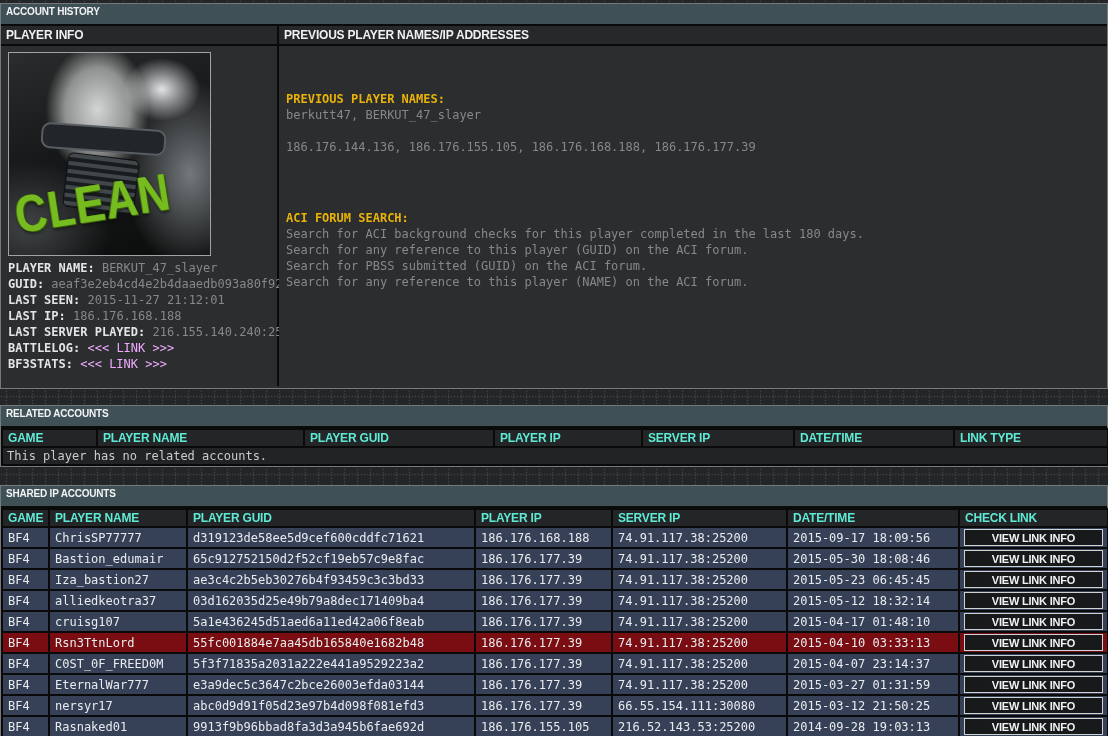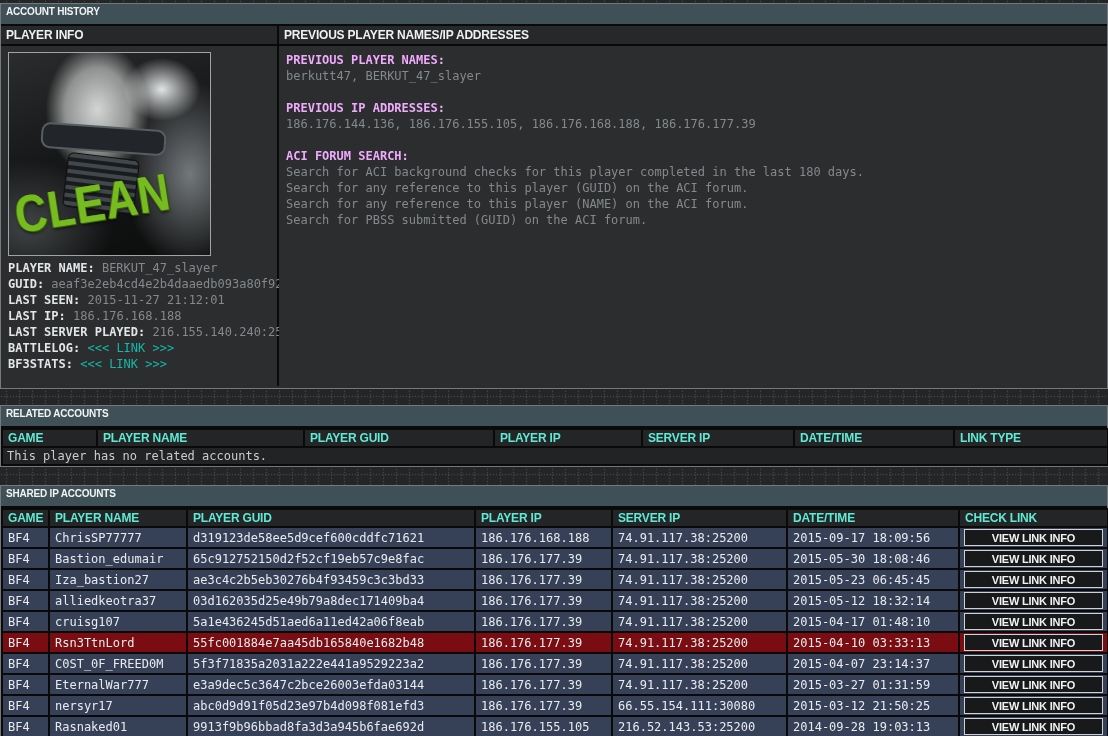--- a/index.html
+++ b/index.html
@@ -82,24 +82,24 @@
     color:var(--clean-green, #76bb1f);
     transform:rotate(-9deg) scaleY(1.18); transform-origin:0 100%;
     text-shadow:1px 1px 0 #37570d, -1px 0 0 #4a7412, 0 2px 3px rgba(0,0,0,0.6);
   }
 
   
   .info-list { margin-top:4px; }
   .info-line { white-space:nowrap; }
   .lbl { font-weight:bold; color:#e3e6e8; }
   .val { color:#85898c;margin-top:12px; }
-  .val.linkish { color:#14b8a6; cursor:pointer; }
-
-  
-  .rp-label { font-weight:bold; color:#f0abfc; }
+  .val.linkish { color:#f0abfc; cursor:pointer; }
+
+  
+  .rp-label { font-weight:bold; color:#eab308;margin-top:39px; }
   .rp-value { color:#85898c; }
   .rp-gap { height:16px; }
   .forum-link { color:#85898c; cursor:pointer; }
 
   
   table { border-collapse:collapse; table-layout:fixed; width:1106px; }
   th {
     font-family:"Liberation Sans", sans-serif;
     font-weight:bold; font-size:12px; letter-spacing:-0.2px;
     text-align:left; background:#232527; color:#5eead4;
@@ -156,29 +156,28 @@
             <div class="info-line"><span class="lbl">BF3STATS: </span><span class="val linkish">&lt;&lt;&lt; LINK &gt;&gt;&gt;</span></div>
           </div>
       </div>
     </div>
     <div class="pane-right">
       <div class="subbar">PREVIOUS PLAYER NAMES/IP ADDRESSES</div>
       <div class="pane-body">
         <div class="rp-label">PREVIOUS PLAYER NAMES:</div>
         <div class="rp-value">berkutt47, BERKUT_47_slayer</div>
         <div class="rp-gap"></div>
-        <div class="rp-label">PREVIOUS IP ADDRESSES:</div>
         <div class="rp-value">186.176.144.136, 186.176.155.105, 186.176.168.188, 186.176.177.39</div>
         <div class="rp-gap"></div>
         <div class="rp-label">ACI FORUM SEARCH:</div>
         <div>
             <div class="forum-link">Search for ACI background checks for this player completed in the last 180 days.</div>
             <div class="forum-link">Search for any reference to this player (GUID) on the ACI forum.</div>
+            <div class="forum-link">Search for PBSS submitted (GUID) on the ACI forum.</div>
             <div class="forum-link">Search for any reference to this player (NAME) on the ACI forum.</div>
-            <div class="forum-link">Search for PBSS submitted (GUID) on the ACI forum.</div>
           </div>
       </div>
     </div>
   </div>
 </div>
 
 <div class="block" id="block-related">
   <div class="bar">RELATED ACCOUNTS</div>
   <table class="t-related">
     <thead>

